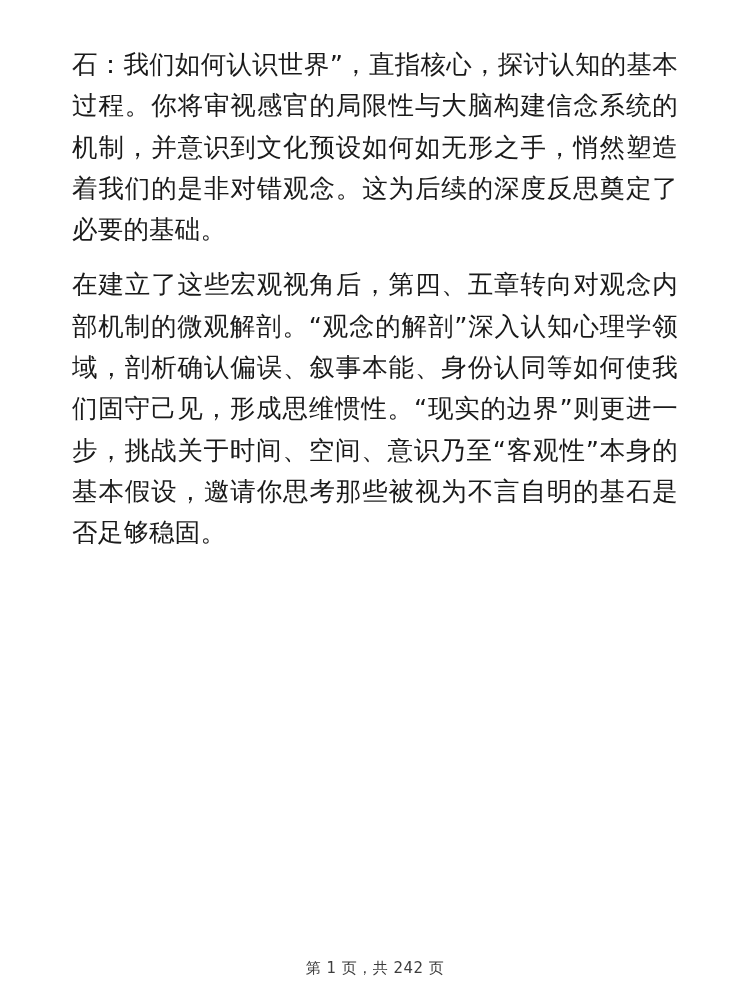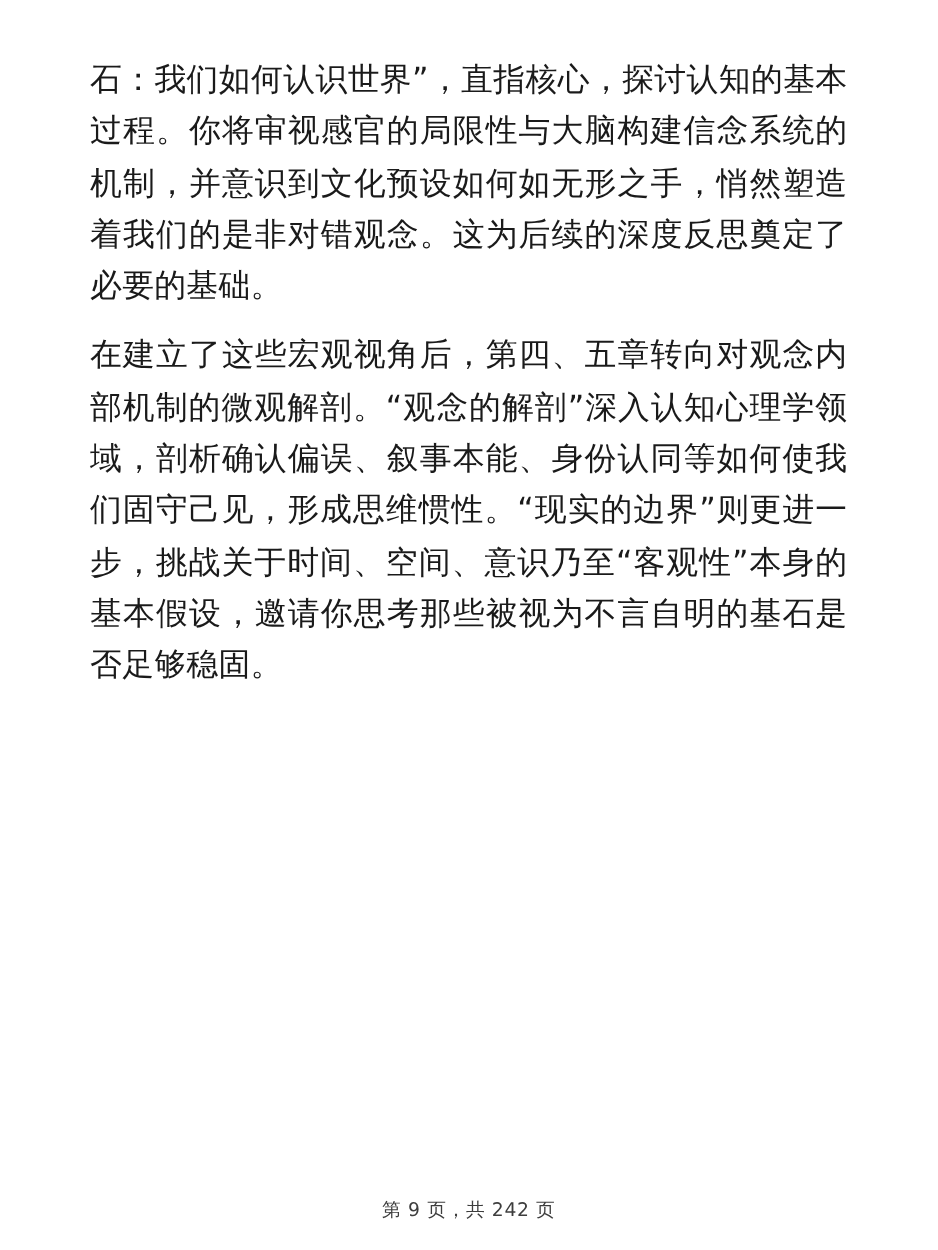--- a/index.html
+++ b/index.html
@@ -56,16 +56,16 @@
 <body>
 
 <div class="page">
 
   <div class="content">
     <p class="para">石：我们如何认识世界”，直指核心，探讨认知的基本过程。你将审视感官的局限性与大脑构建信念系统的机制，并意识到文化预设如何如无形之手，悄然塑造着我们的是非对错观念。这为后续的深度反思奠定了必要的基础。</p>
     <p class="para">在建立了这些宏观视角后，第四、五章转向对观念内部机制的微观解剖。“观念的解剖”深入认知心理学领域，剖析确认偏误、叙事本能、身份认同等如何使我们固守己见，形成思维惯性。“现实的边界”则更进一步，挑战关于时间、空间、意识乃至“客观性”本身的基本假设，邀请你思考那些被视为不言自明的基石是否足够稳固。</p>
   </div>
 
   <div class="footer">
-    <span class="footer-text">第 9 页，共 242 页</span>
+    <span class="footer-text">第 1 页，共 242 页</span>
   </div>
 
 </div>
 
 </body></html>

